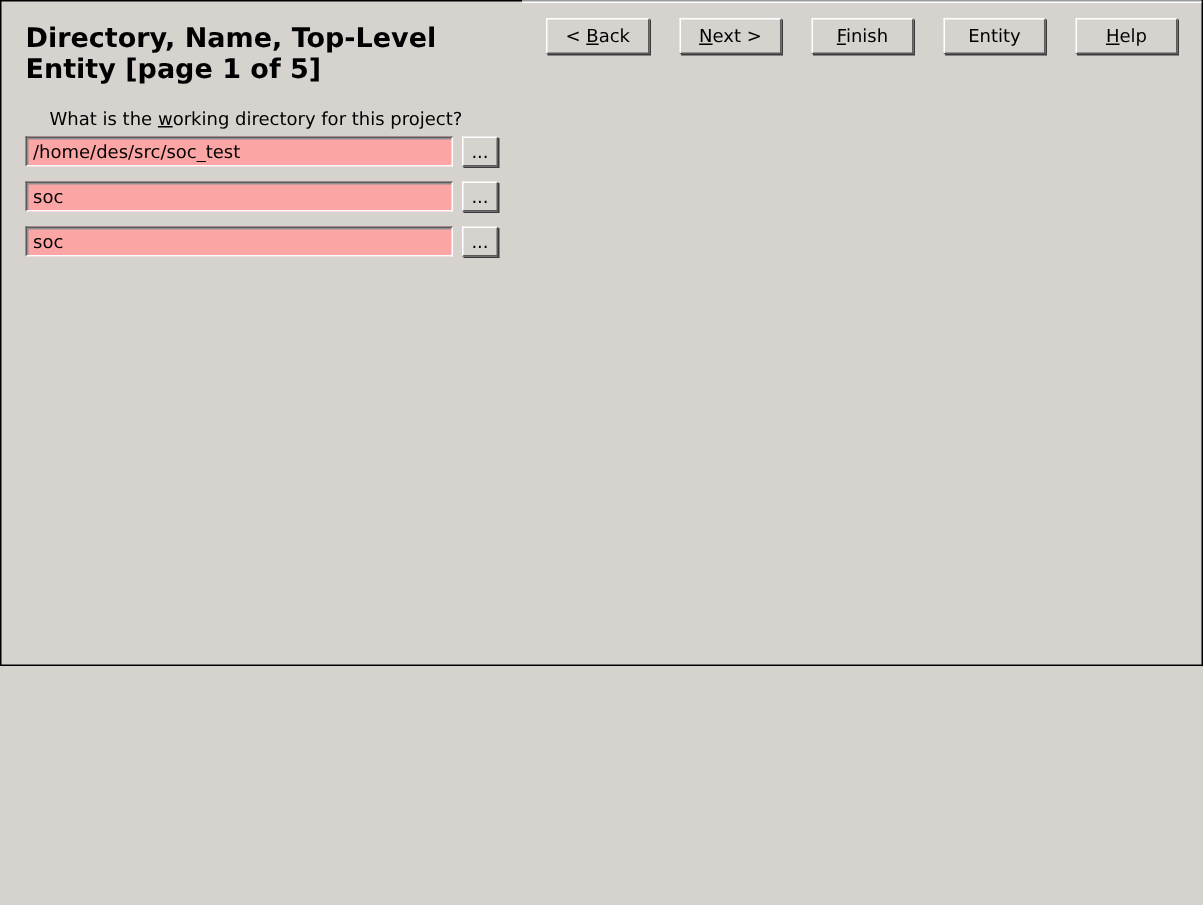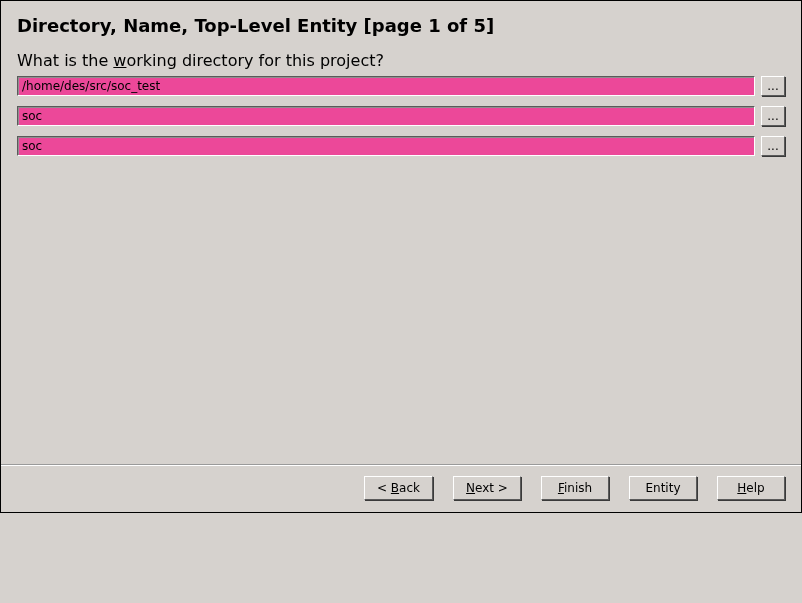--- a/index.html
+++ b/index.html
@@ -11,62 +11,63 @@
     font-family: "DejaVu Sans", "Liberation Sans", Arial, sans-serif;
     font-size: 12px;
     color: #000;
     overflow: hidden;
     box-sizing: border-box;
   }
   *, *::before, *::after { box-sizing: inherit; }
 
   .wizard {
     width: 802px;
-    height: 513px;
+    height: 444px;
     border: 1px solid #000;
     display: flex;
-    flex-direction: column;
+    flex-direction: row;
     justify-content: flex-end;
   }
 
   .content {
     flex: 1 1 auto;
     padding: 14px 16px 0 16px;
     overflow: hidden;
   }
 
   h1.title {
     margin: 0 0 14px 0;
     font-size: 18px;
     font-weight: bold;
   }
 
   .field-block {
     margin-bottom: 10px;
   }
 
   .field-label {
-    font-size: 16px;
+    font-size: 12px;
     margin-bottom: 4px;
     line-height: 1.35;
+    margin-left: 16px;
   }
 
   .row {
     display: flex;
     align-items: stretch;
     gap: 6px;
   }
 
   input[type="text"].tf {
     flex: 1 1 auto;
     height: 20px;
     padding: 1px 4px;
     font-family: inherit;
     font-size: 12px;
-    background: #ec4899;
+    background: #fca5a5;
     border-top: 1px solid #5a5a5a;
     border-left: 1px solid #5a5a5a;
     border-right: 1px solid #fff;
     border-bottom: 1px solid #fff;
     box-shadow: inset 1px 1px 0 #8f8f8f;
     outline: none;
   }
 
   .btn {
     font-family: inherit;

